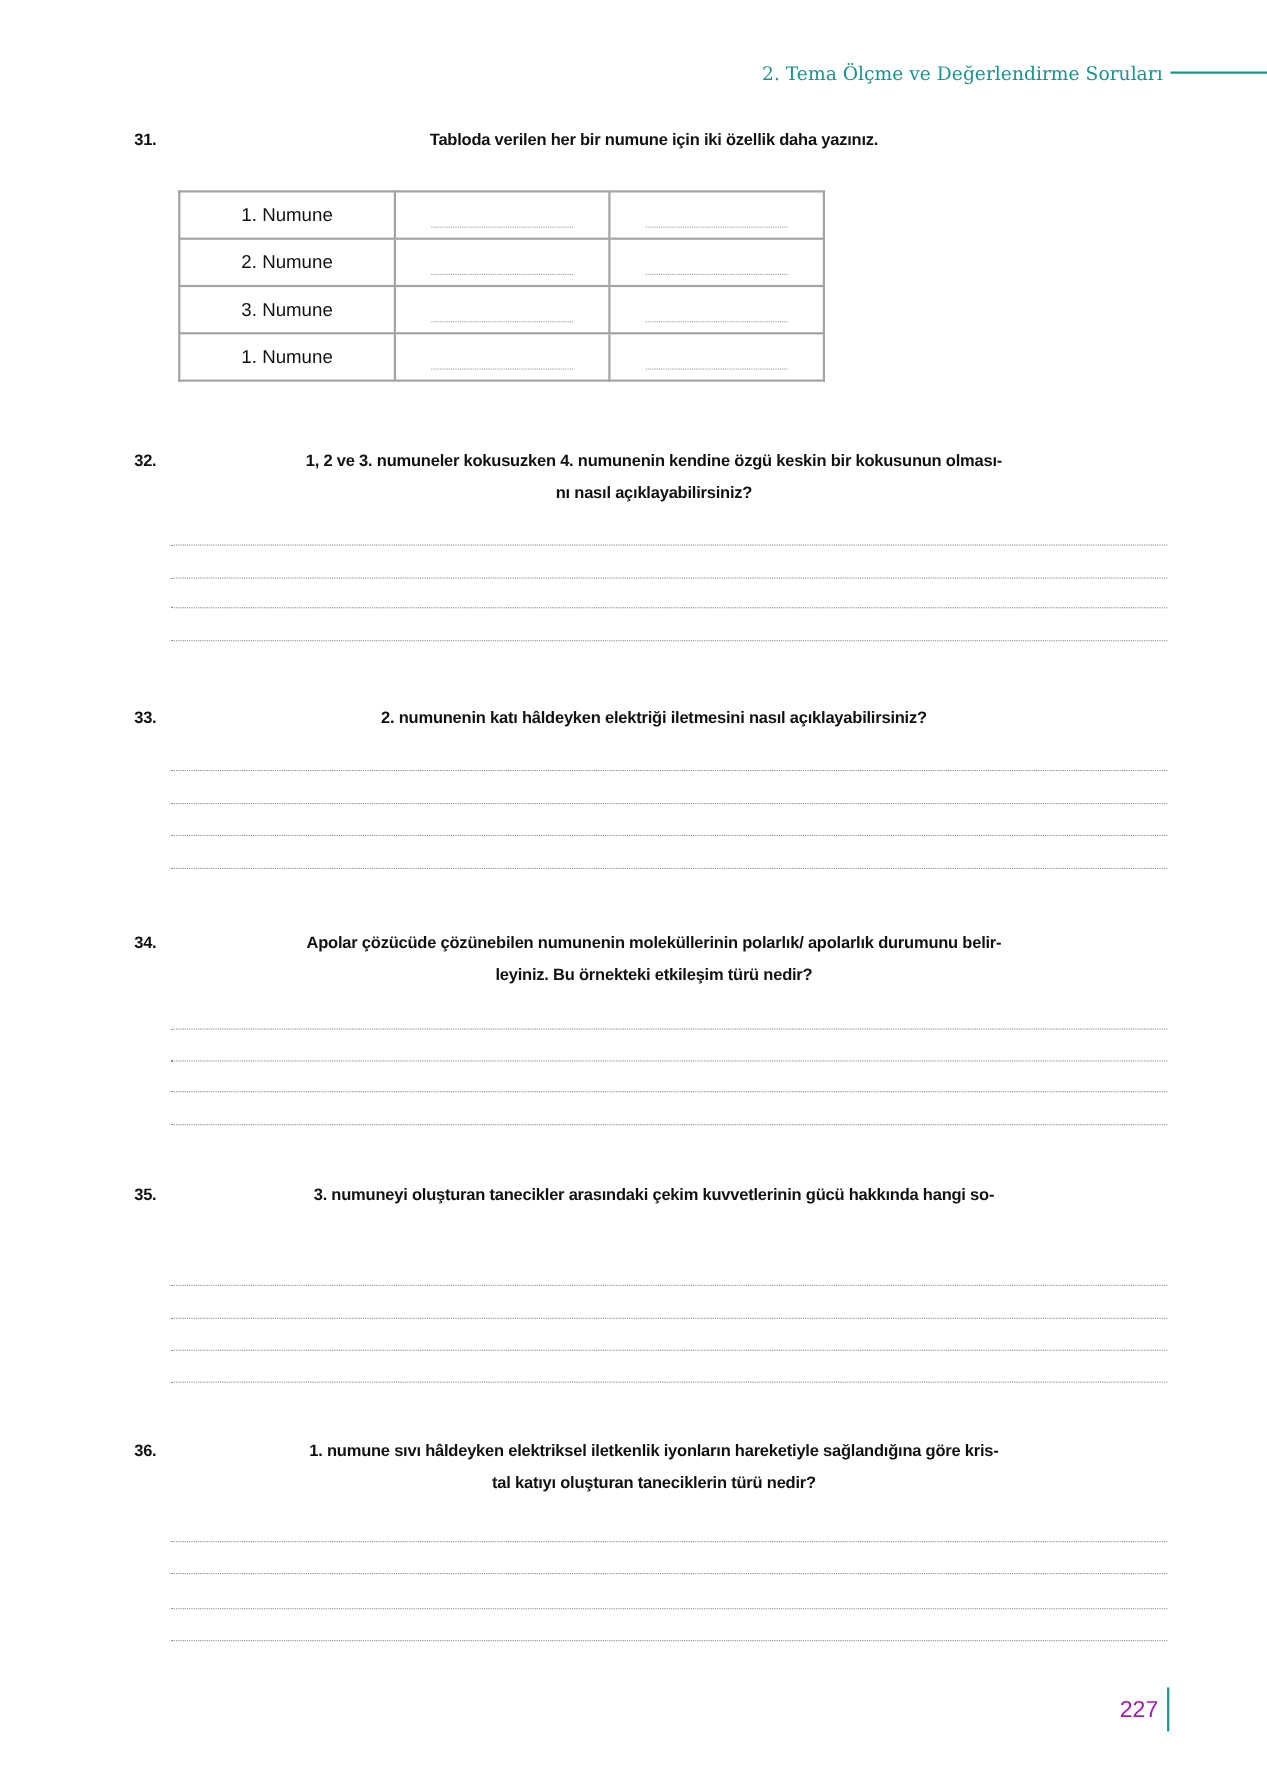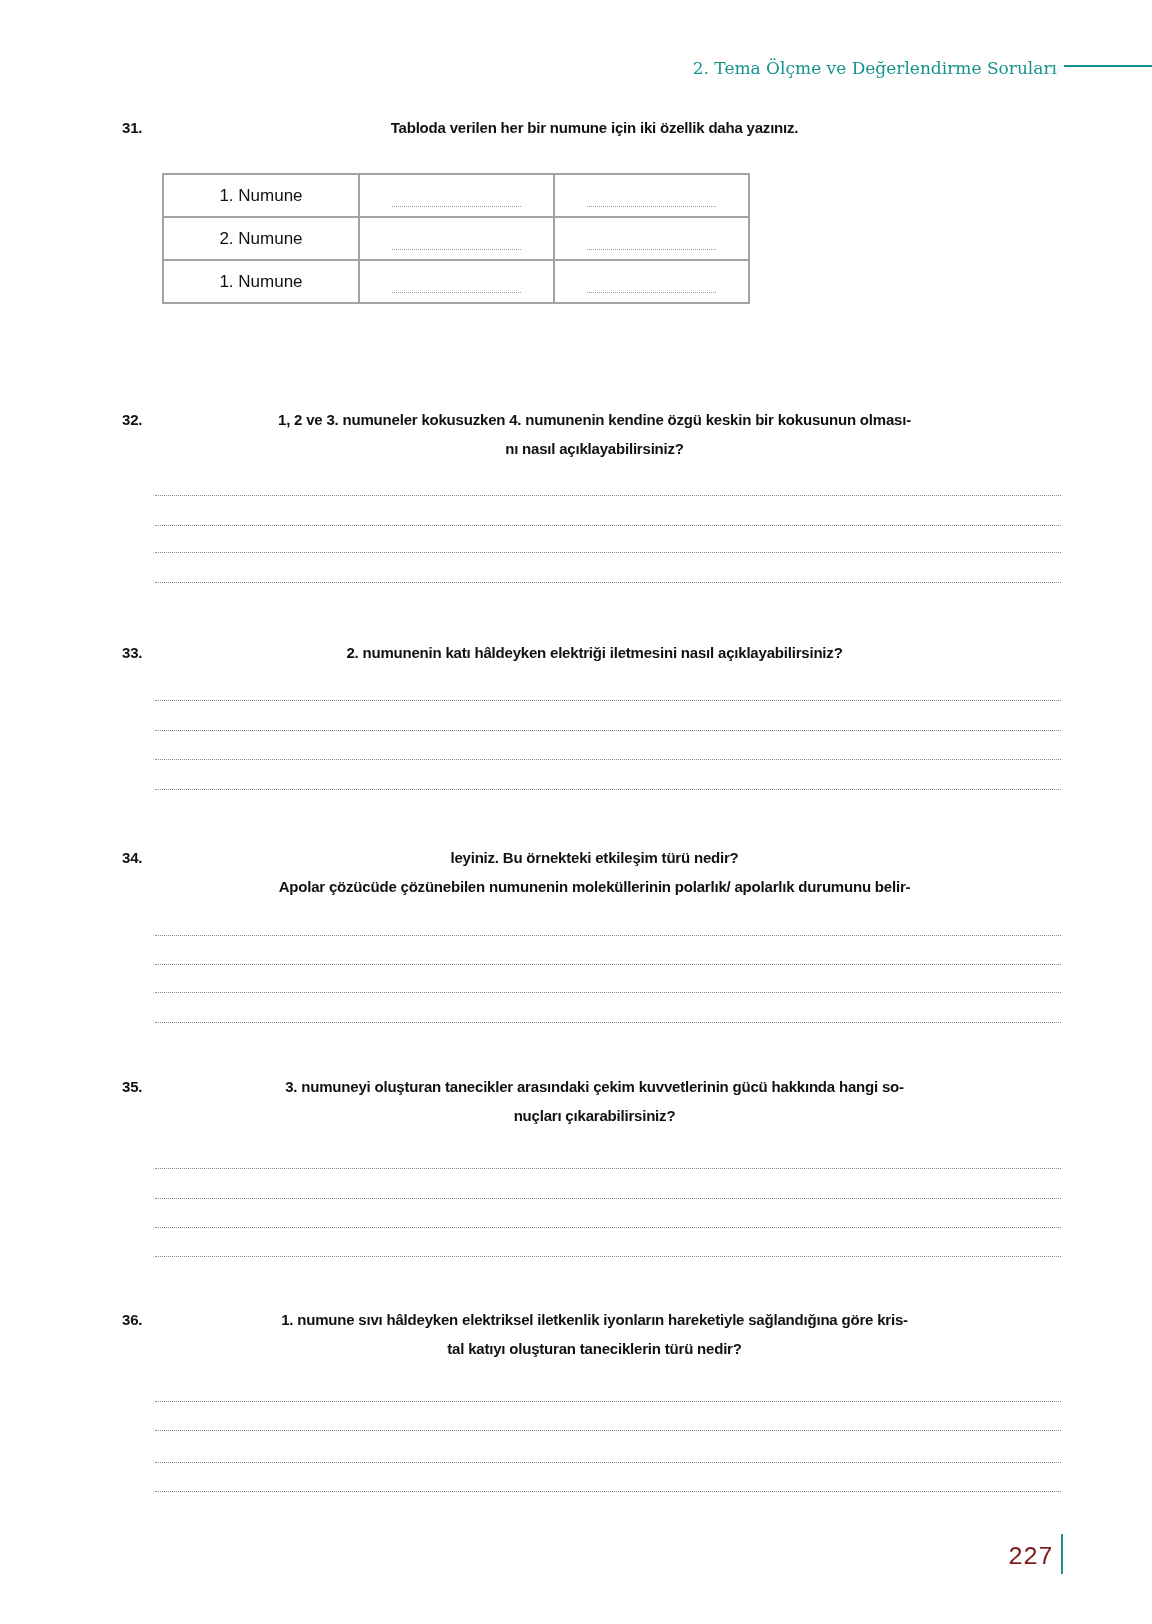--- a/index.html
+++ b/index.html
@@ -33,21 +33,21 @@
       border: 2px solid #a3a3a3; height: 41px; padding: 0; position: relative;
     }
     td.label-cell { width: 194px; text-align: center; vertical-align: middle; }
     td.blank-cell { width: 193px; }
     .cell-dots {
       position: absolute; left: 32px; right: 32px; bottom: 9px; height: 0;
       border-top: 1px dotted #9a9a9a;
     }
     .page-number {
       position: absolute; right: 99px; top: 1543px;
-      font-family: Liberation Mono, monospace; font-size: 25px; color: #7f1d1d;
+      font-family: Liberation Sans, sans-serif; font-size: 21px; color: #a21caf;
     }
     .page-bar {
       position: absolute; left: 1061px; top: 1534px; width: 2px; height: 40px; background: #17938f;
     }
   </style>
 </head>
 <body>
 
 <div class="header-title">2. Tema Ölçme ve Değerlendirme Soruları</div>
 <div class="header-rule"></div>
@@ -65,20 +65,29 @@
     <td class="label-cell">1. Numune</td>
     <td class="blank-cell">
           <div class="cell-dots"></div>
         </td>
     <td class="blank-cell">
           <div class="cell-dots"></div>
         </td>
   </tr>
   <tr>
     <td class="label-cell">2. Numune</td>
+    <td class="blank-cell">
+          <div class="cell-dots"></div>
+        </td>
+    <td class="blank-cell">
+          <div class="cell-dots"></div>
+        </td>
+  </tr>
+  <tr>
+    <td class="label-cell">3. Numune</td>
     <td class="blank-cell">
           <div class="cell-dots"></div>
         </td>
     <td class="blank-cell">
           <div class="cell-dots"></div>
         </td>
   </tr>
   <tr>
     <td class="label-cell">1. Numune</td>
     <td class="blank-cell">
@@ -110,34 +119,33 @@
   </span>
 </div>
 <div class="dot-line" style="top:700px;"></div>
 <div class="dot-line" style="top:730px;"></div>
 <div class="dot-line" style="top:759px;"></div>
 <div class="dot-line" style="top:789px;"></div>
 
 <div class="q-head" style="top:843px;">
   <span class="q-num">34.</span>
   <span class="q-text">
+    <span class="q-line">Apolar çözücüde çözünebilen numunenin moleküllerinin polarlık/ apolarlık durumunu belir-</span>
     <span class="q-line">leyiniz. Bu örnekteki etkileşim türü nedir?</span>
-    <span class="q-line">Apolar çözücüde çözünebilen numunenin moleküllerinin polarlık/ apolarlık durumunu belir-</span>
   </span>
 </div>
 <div class="dot-line" style="top:935px;"></div>
 <div class="dot-line" style="top:964px;"></div>
 <div class="dot-line" style="top:992px;"></div>
 <div class="dot-line" style="top:1022px;"></div>
 
 <div class="q-head" style="top:1072px;">
   <span class="q-num">35.</span>
   <span class="q-text">
     <span class="q-line">3. numuneyi oluşturan tanecikler arasındaki çekim kuvvetlerinin gücü hakkında hangi so-</span>
-    <span class="q-line">nuçları çıkarabilirsiniz?</span>
   </span>
 </div>
 <div class="dot-line" style="top:1168px;"></div>
 <div class="dot-line" style="top:1198px;"></div>
 <div class="dot-line" style="top:1227px;"></div>
 <div class="dot-line" style="top:1256px;"></div>
 
 <div class="q-head" style="top:1305px;">
   <span class="q-num">36.</span>
   <span class="q-text">

